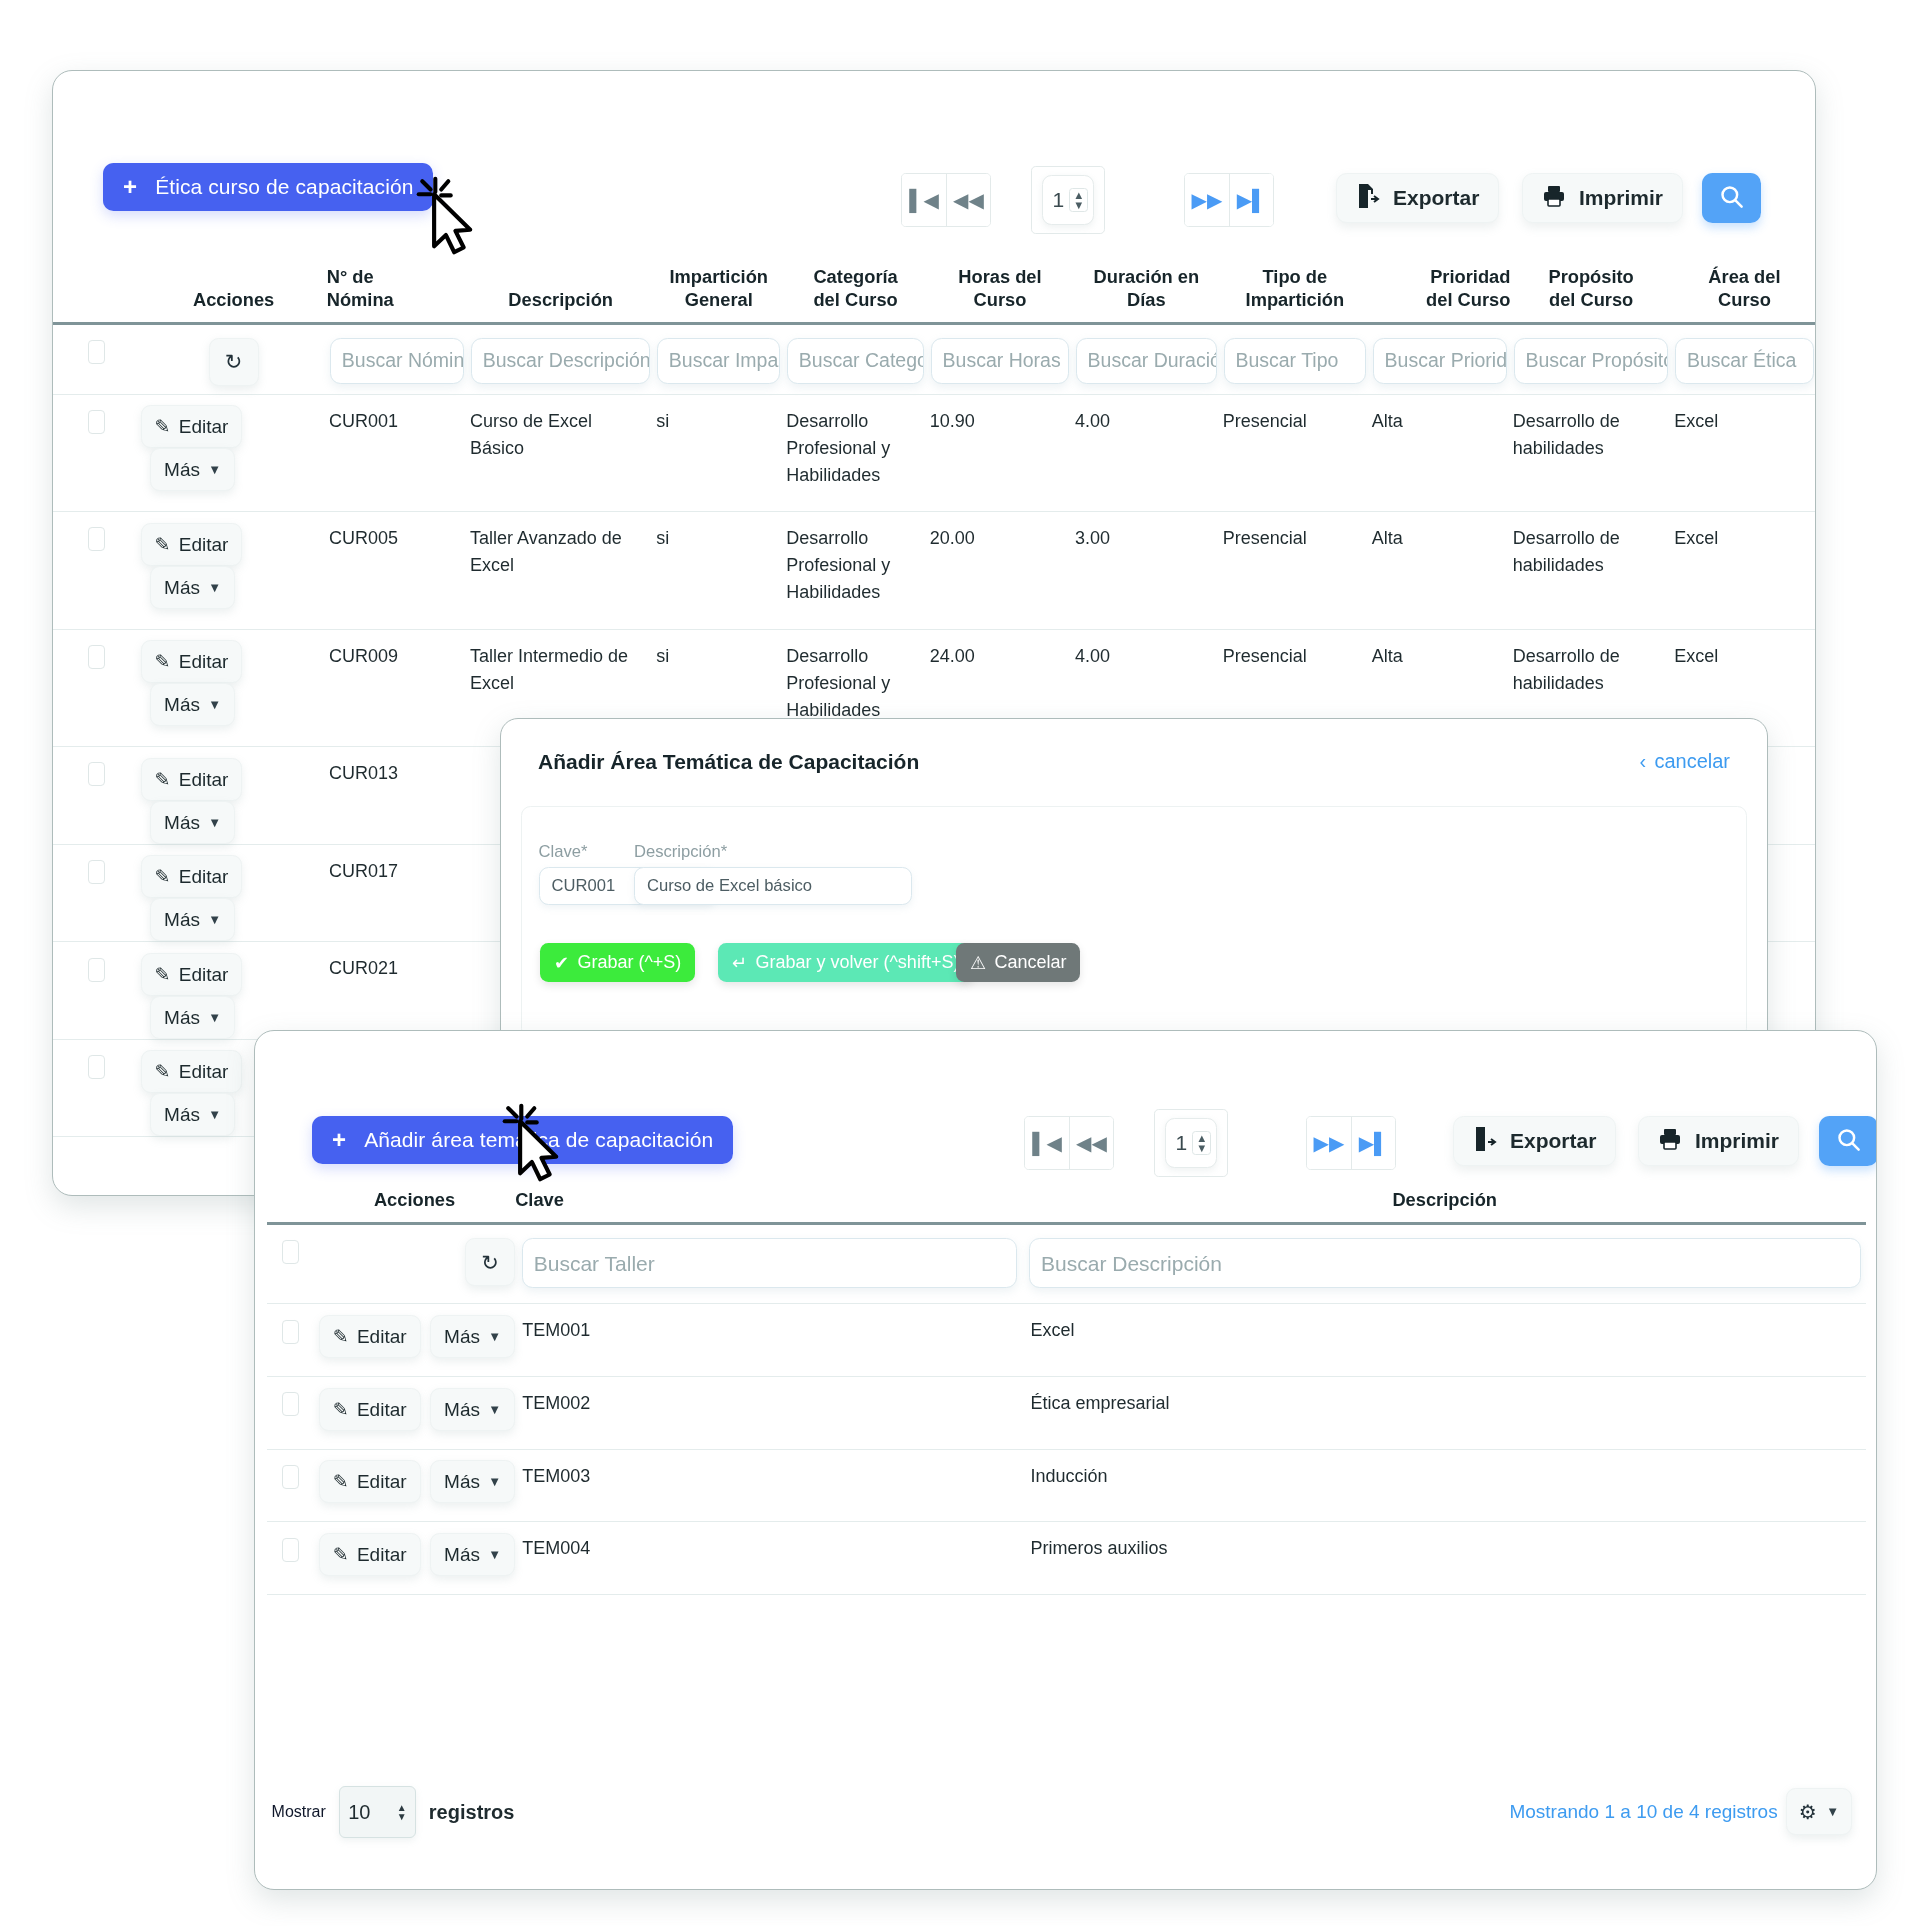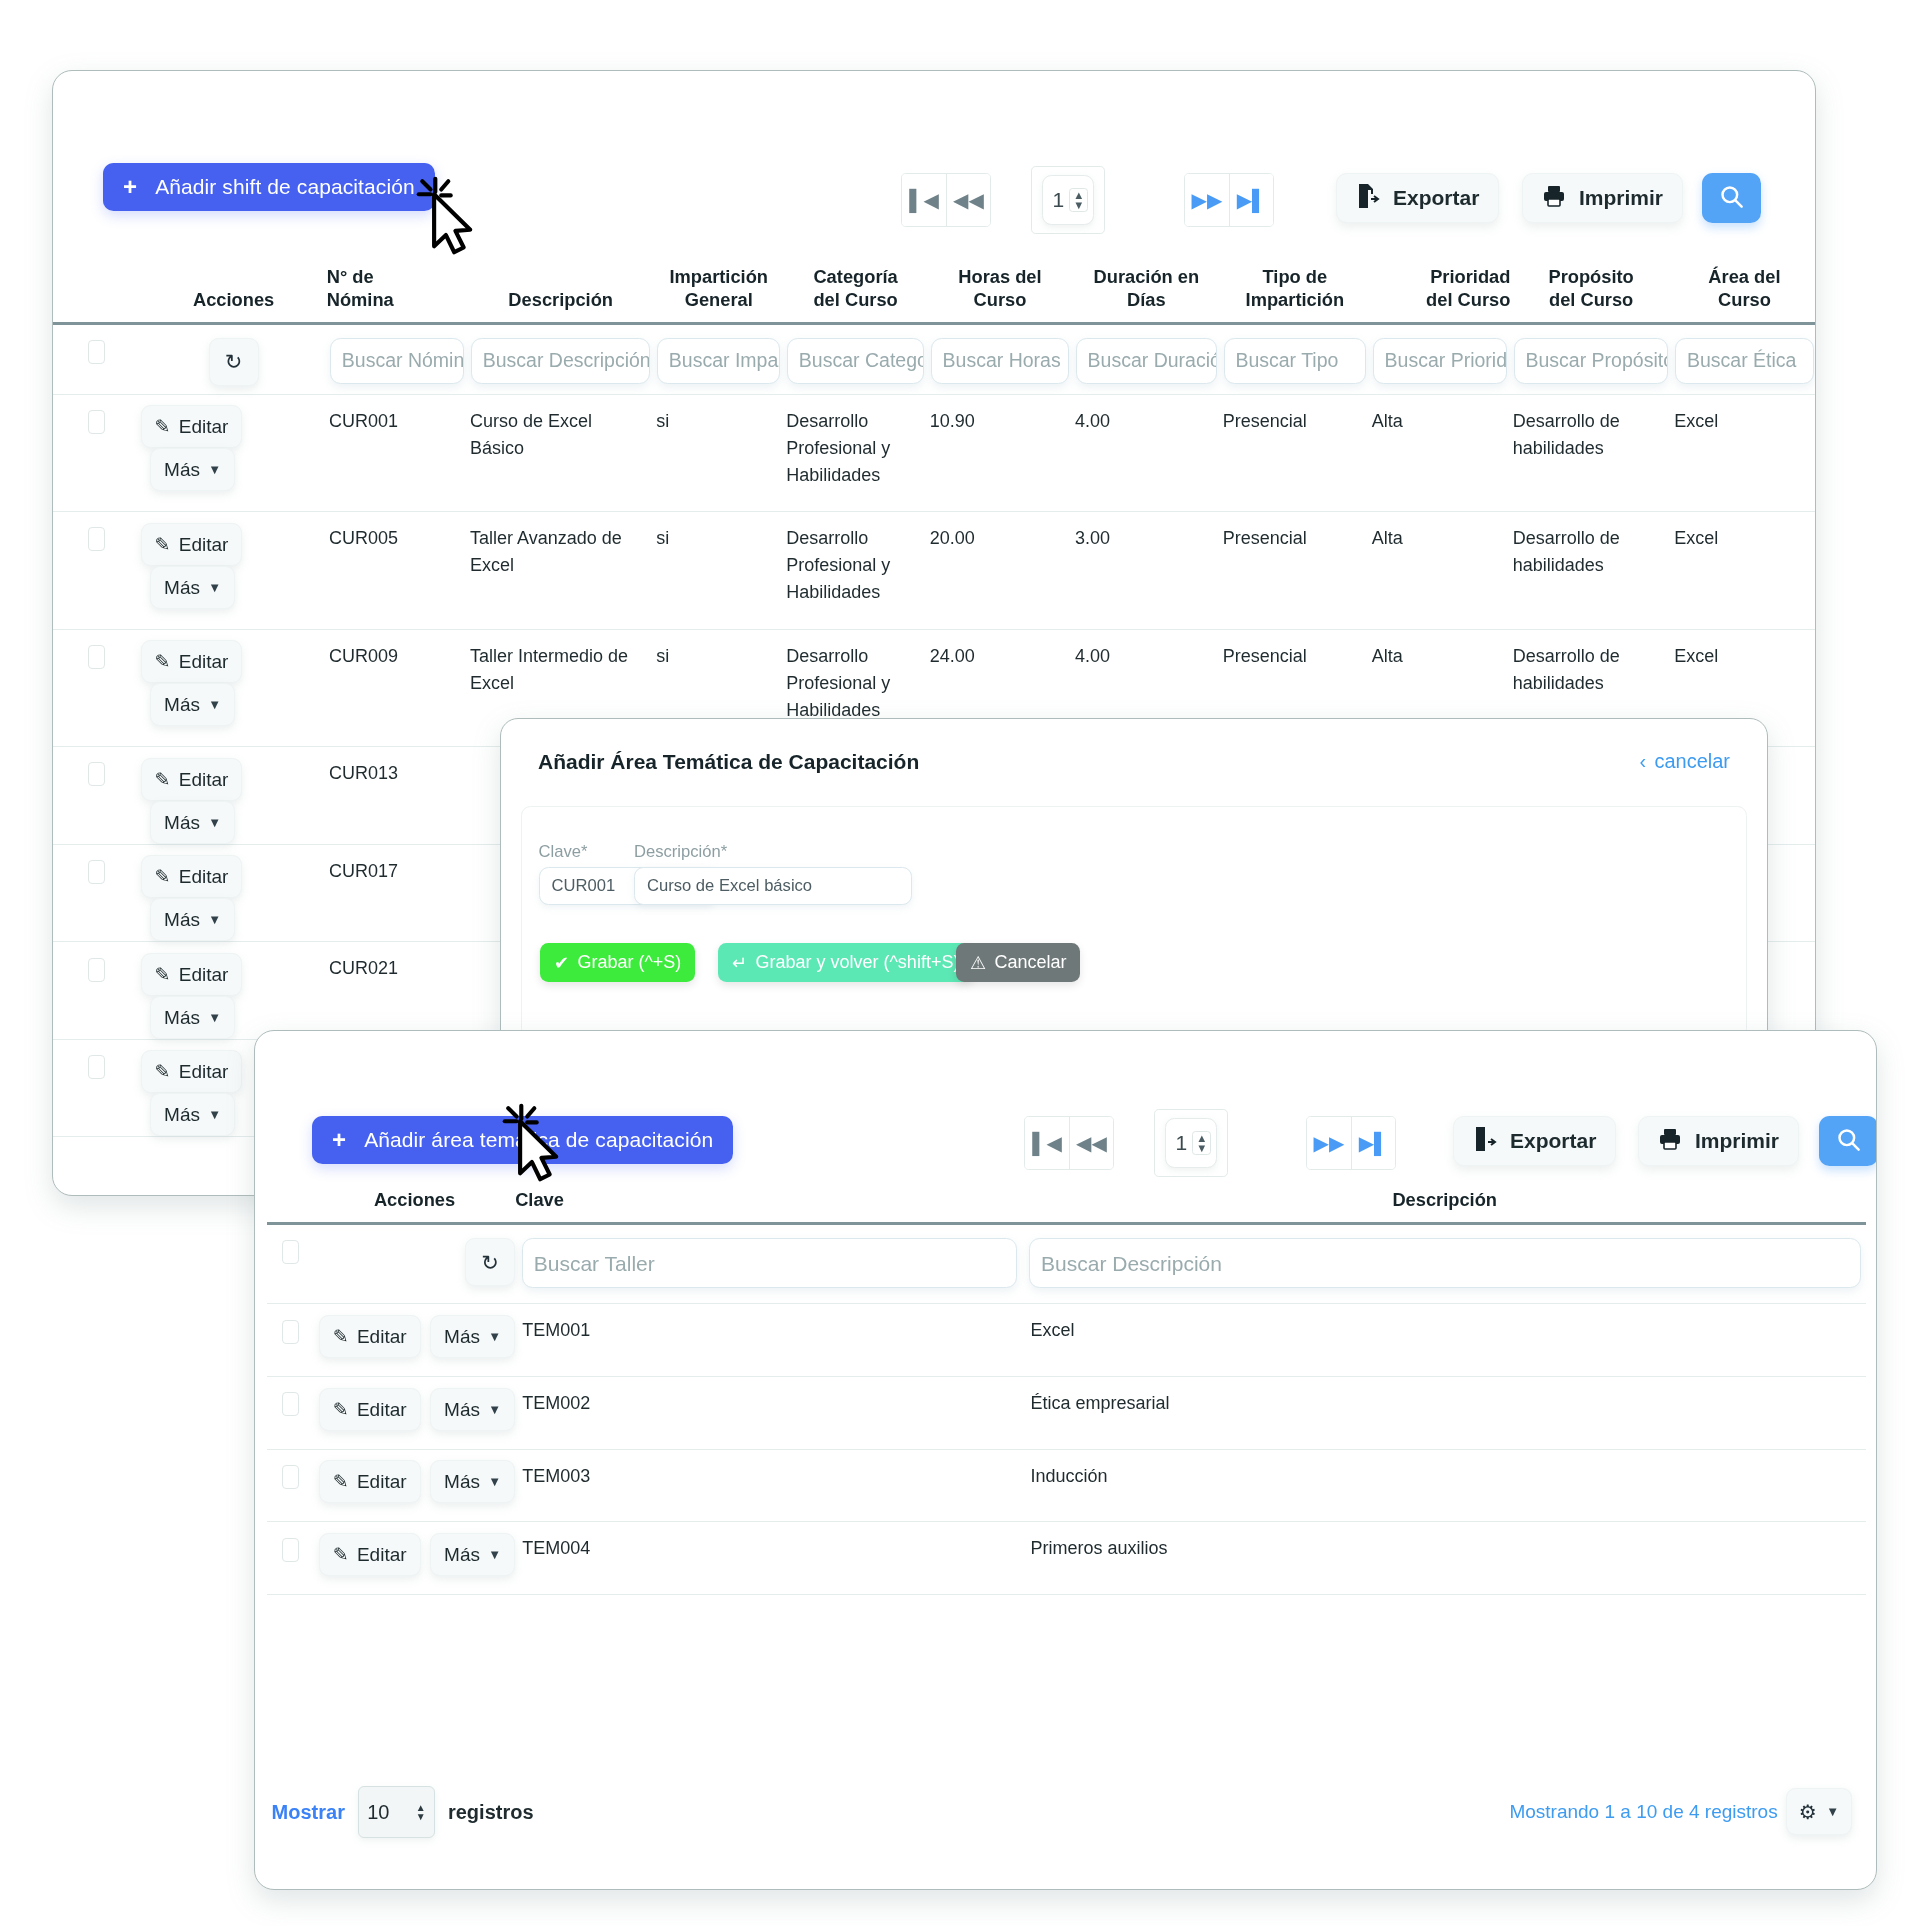--- a/index.html
+++ b/index.html
@@ -134,21 +134,21 @@
     box-shadow:0 3.5px 8.3px rgba(150,170,170,.18);
   }
 </style>
 </head>
 <body>
 
 <div class="panel" id="courses-panel">
 
   <button class="btn-primary" style="position:absolute;left:50px;top:92px;">
     <span class="plus">+</span>
-    <span>Añadir shift de capacitación</span>
+    <span>Ética curso de capacitación</span>
   </button>
 
   <div class="pgroup" style="position:absolute;left:848px;top:102px;">
     <button class="pbtn dark">▌◀</button>
     <button class="pbtn dark">◀◀</button>
   </div>
   <div class="pagebox" style="position:absolute;left:978px;top:95px;">
     <div class="spin">
       <span class="num">1</span>
       <span class="arrows">
@@ -495,21 +495,21 @@
         <tr>
           <td style="padding:15.4px 0 18px 0;text-align:center"><span class="chk"></span></td>
           <td style="padding:10.6px 0 18px 0;text-align:right"><span class="btn-row"><span>✎</span>Editar</span><span class="btn-row" style="margin-left:9.5px">Más<span class="caret">▼</span></span></td>
           <td style="padding:13px 0 18px 7px">TEM004</td>
           <td style="padding:13px 0 18px 7px">Primeros auxilios</td>
         </tr>
       </tbody>
   </table>
 
   <div style="position:absolute;left:16.6px;bottom:51px;display:flex;align-items:center;gap:13px;">
-    <span style="font-size:20px;font-weight:700;color:#3b82f6;">Mostrar</span>
+    <span style="font-size:16px;font-weight:400;color:#0f172a;">Mostrar</span>
     <div class="footer-sel">
       <span class="v">10</span>
       <span class="ar">
           <span>▲</span>
           <span>▼</span>
         </span>
     </div>
     <span style="font-size:20px;font-weight:700;color:#1f2b2f;">registros</span>
   </div>
   <div style="position:absolute;right:24px;bottom:54px;display:flex;align-items:center;gap:8px;">

